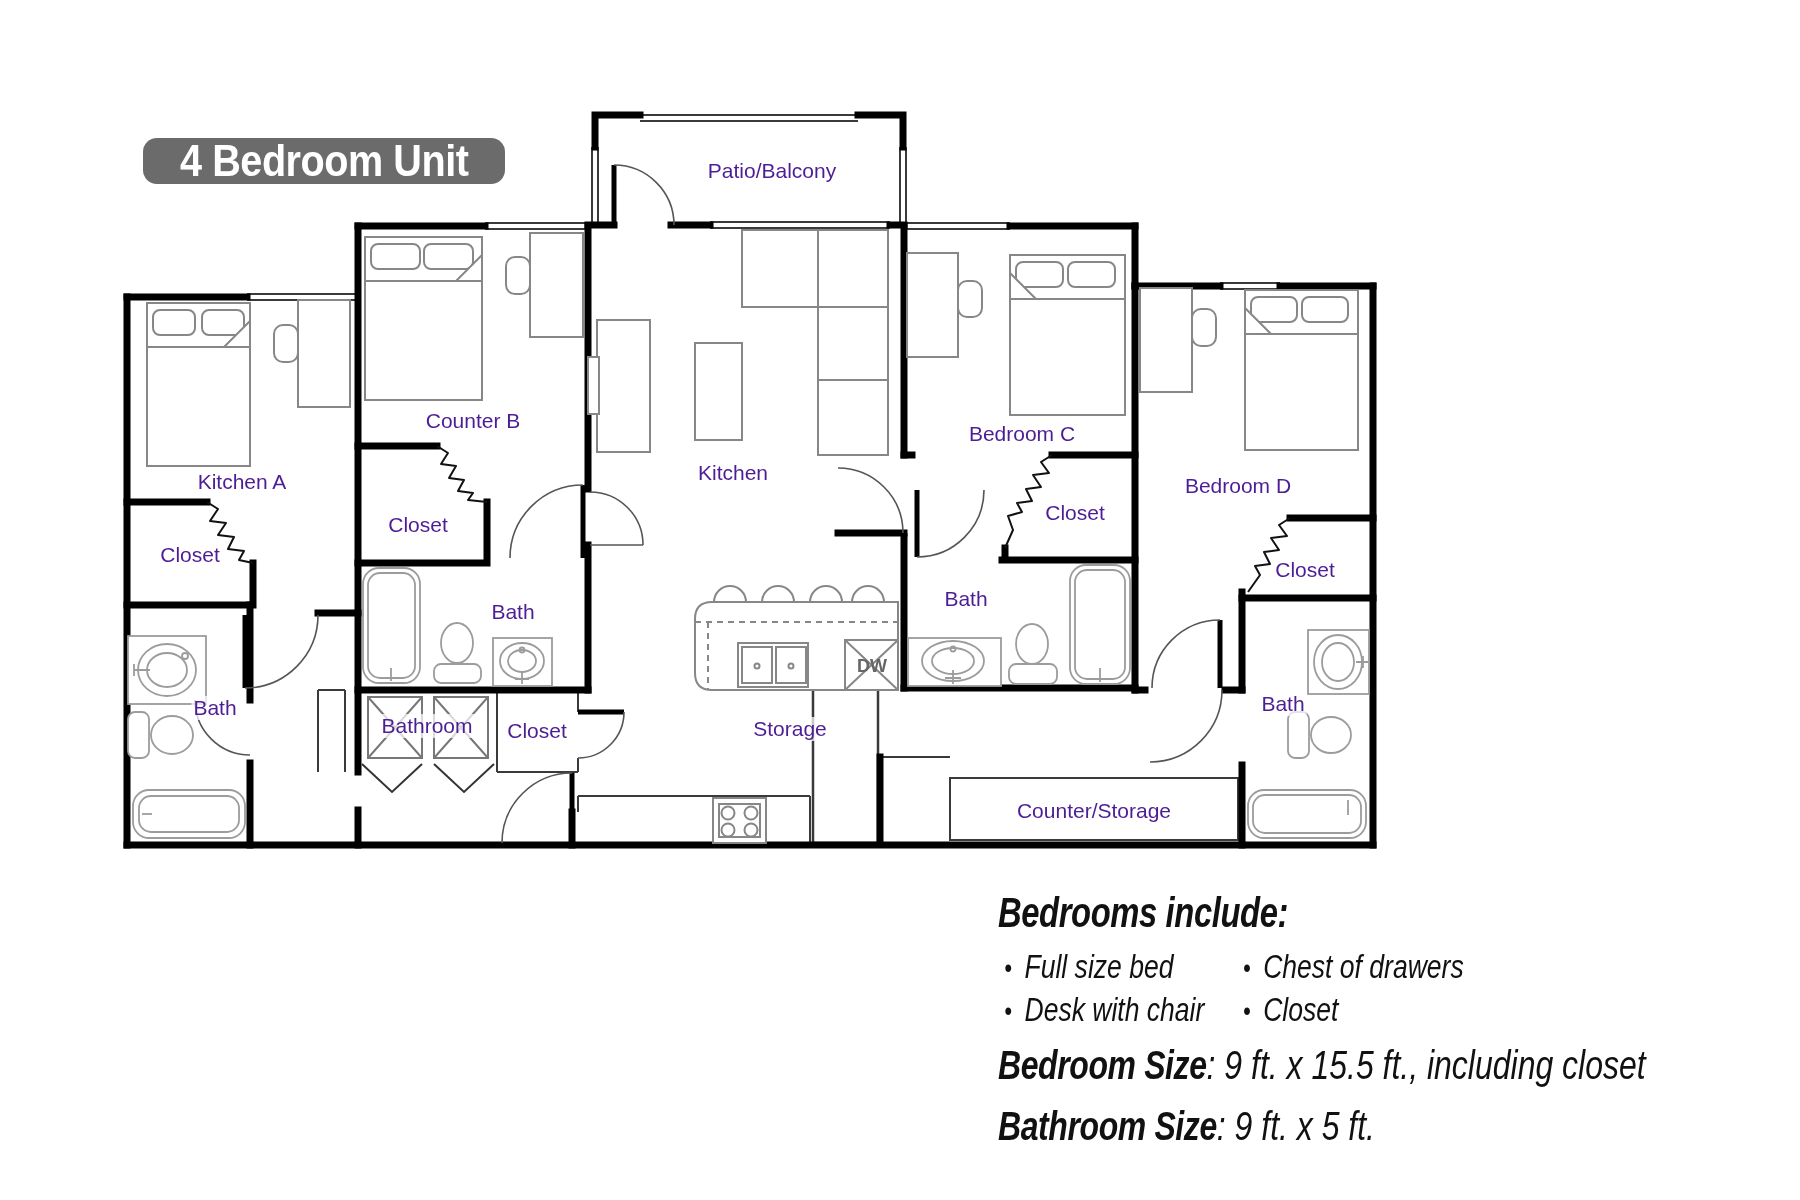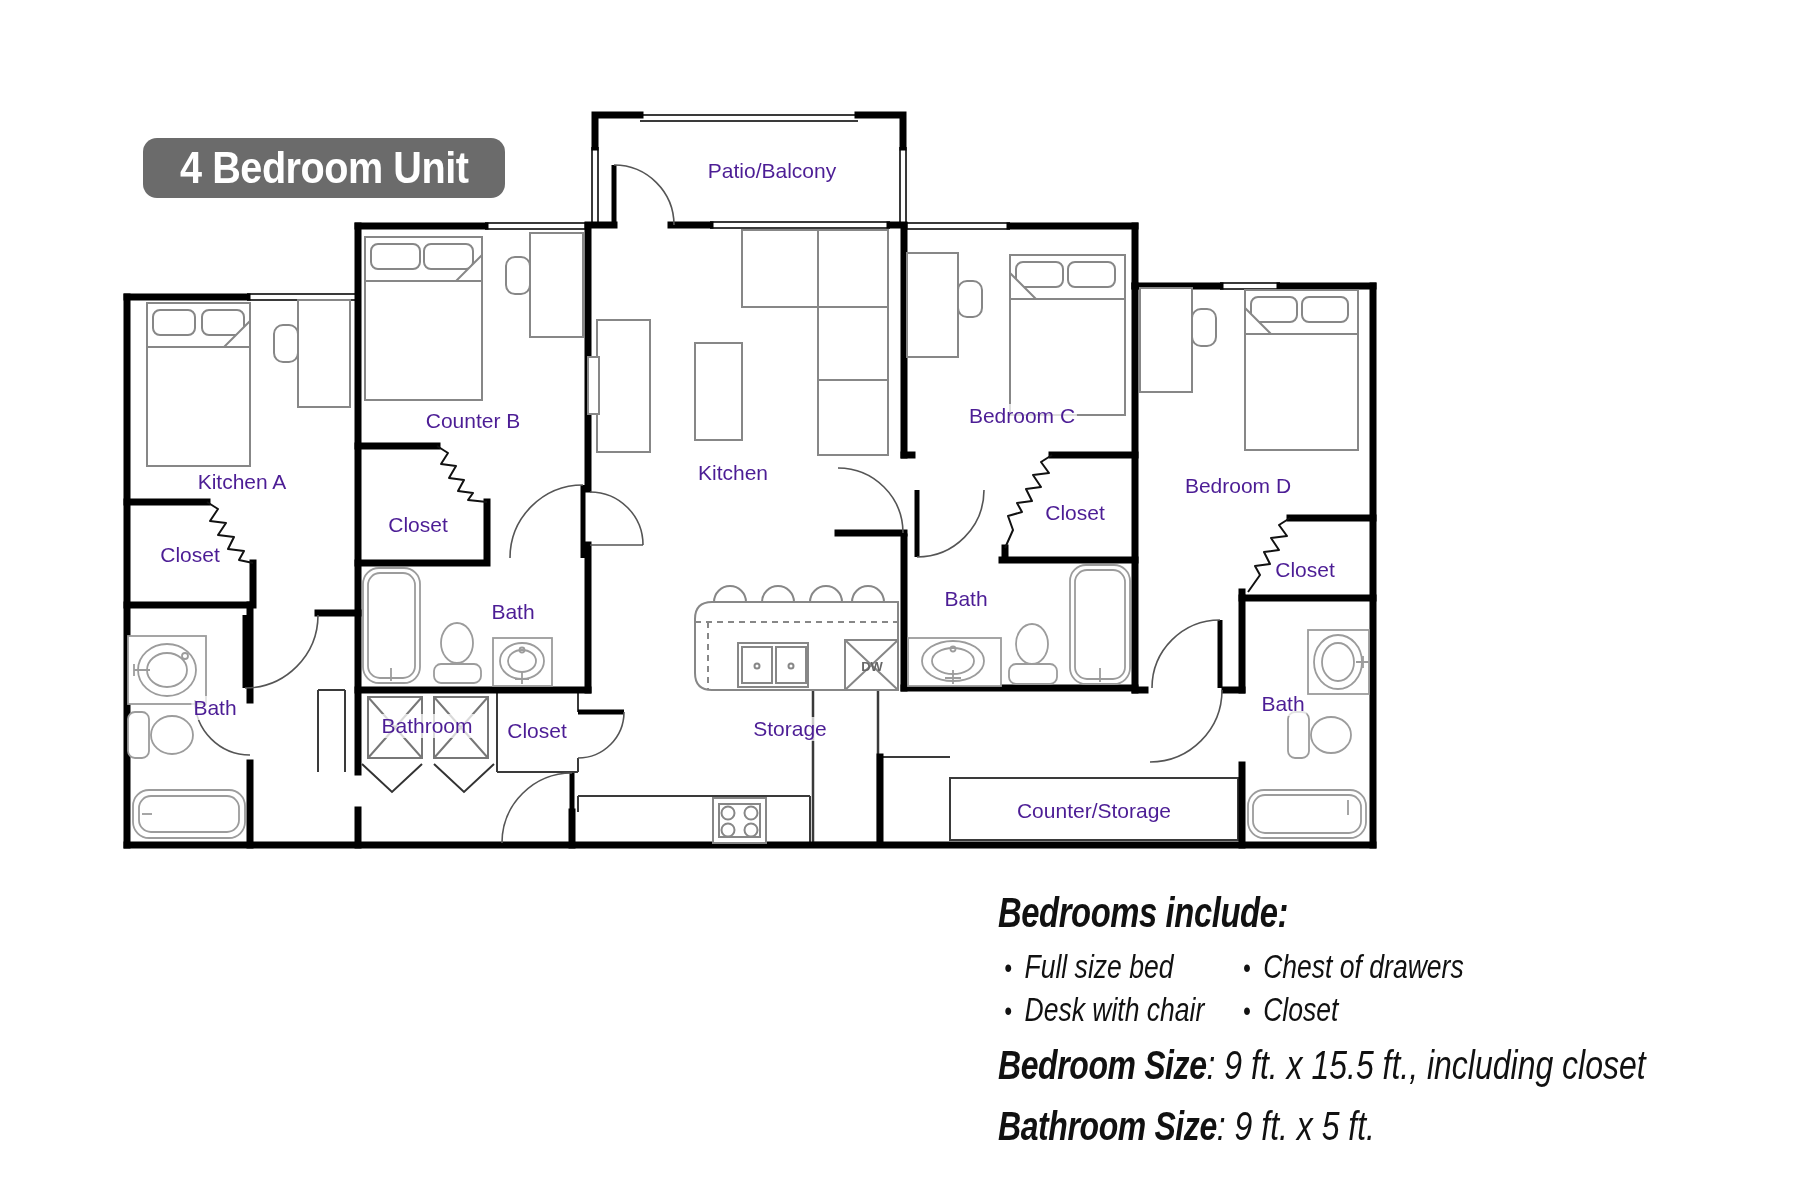--- a/index.html
+++ b/index.html
@@ -1,28 +1,28 @@
 <!DOCTYPE html>
 <html><head>
 <meta charset="utf-8">
 <style>
   html,body{margin:0;padding:0;background:#ffffff;}
   body{width:1800px;height:1200px;position:relative;overflow:hidden;
        font-family:"Liberation Sans", sans-serif;}
   .stage{position:absolute;inset:0;}
   svg.plan{position:absolute;left:0;top:0;}
   
-  .title-box{position:absolute;left:143px;top:138px;width:362px;height:60px;
+  .title-box{position:absolute;left:143px;top:138px;width:362px;height:46px;
     background:#6b6b6b;border-radius:14px;display:flex;align-items:center;justify-content:center;}
   .title-box span{color:#fff;font-size:44px;font-weight:600;white-space:nowrap;
     transform:scaleX(.9);letter-spacing:-.5px;}
   
   .room-label{position:absolute;transform:translate(-50%,-50%);font-size:21px;color:#4c1d95;
     white-space:nowrap;background:rgba(255,255,255,.72);padding:0 2px;line-height:24px;}
-  .dw-label{position:absolute;transform:translate(-50%,-50%);font-size:13px;font-weight:600;color:#666;
+  .dw-label{position:absolute;transform:translate(-50%,-50%);font-size:18px;font-weight:600;color:#666;
     background:transparent;}
   
   .details{position:absolute;left:998px;top:891px;width:980px;transform:scaleX(.78);
     transform-origin:left top;color:#111;}
   .details .heading{font-size:42px;font-weight:700;font-style:italic;line-height:44px;letter-spacing:-.5px;}
   .bullets{display:flex;margin-top:10px;}
   .bullets .col{display:flex;flex-direction:column;}
   .bullets .col.c1{width:306px;}
   .bullets .col.c2{width:420px;}
   .bullets .item{font-size:34px;font-style:italic;line-height:43px;padding-left:34px;position:relative;}
@@ -278,21 +278,21 @@
 
   <div class="title-box">
     <span>4 Bedroom Unit</span>
   </div>
 
   <div class="room-label" style="left:772px;top:171px">Patio/Balcony</div>
   <div class="room-label" style="left:733px;top:473px">Kitchen</div>
   <div class="room-label" style="left:790px;top:729px">Storage</div>
   <div class="room-label" style="left:242px;top:482px">Kitchen A</div>
   <div class="room-label" style="left:473px;top:421px">Counter B</div>
-  <div class="room-label" style="left:1022px;top:416px">Bedroom C</div>
+  <div class="room-label" style="left:1022px;top:434px">Bedroom C</div>
   <div class="room-label" style="left:1238px;top:486px">Bedroom D</div>
   <div class="room-label" style="left:190px;top:555px">Closet</div>
   <div class="room-label" style="left:418px;top:525px">Closet</div>
   <div class="room-label" style="left:1075px;top:513px">Closet</div>
   <div class="room-label" style="left:1305px;top:570px">Closet</div>
   <div class="room-label" style="left:537px;top:731px">Closet</div>
   <div class="room-label" style="left:215px;top:708px">Bath</div>
   <div class="room-label" style="left:513px;top:612px">Bath</div>
   <div class="room-label" style="left:966px;top:599px">Bath</div>
   <div class="room-label" style="left:1283px;top:704px">Bath</div>

